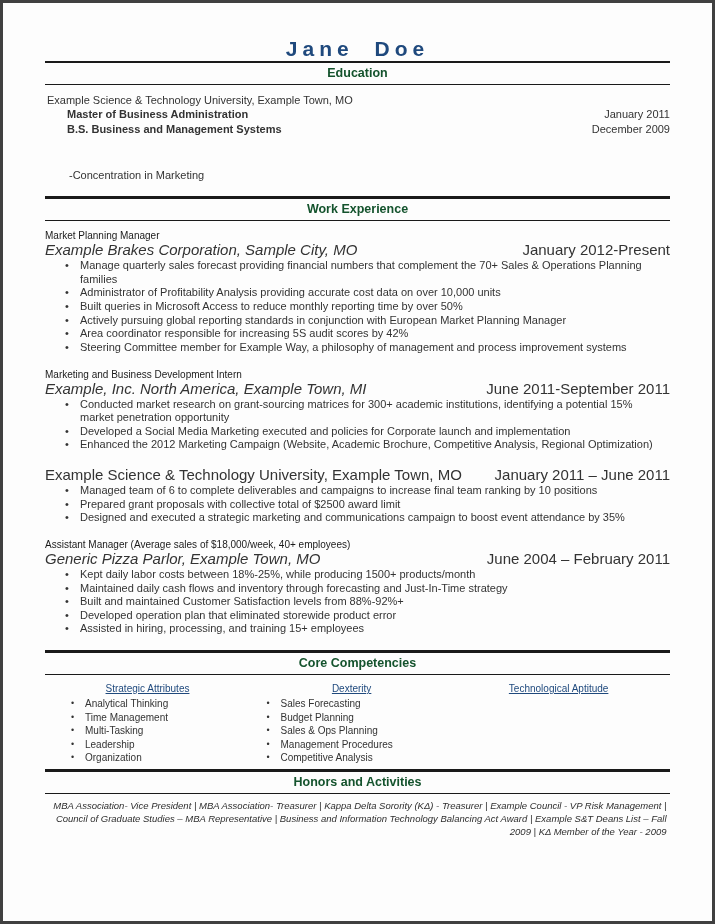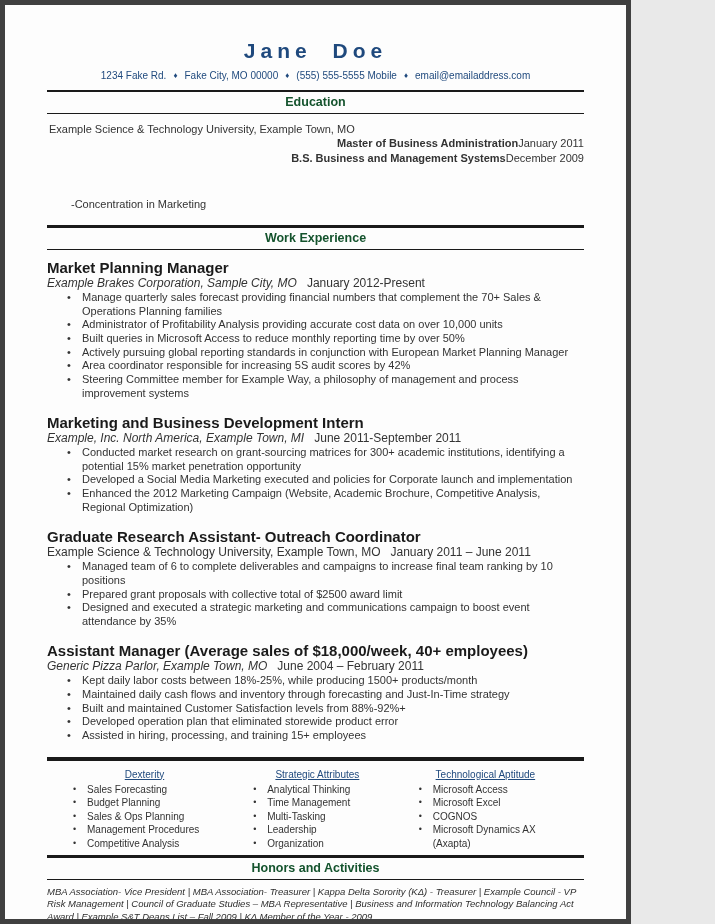--- a/index.html
+++ b/index.html
@@ -1,22 +1,22 @@
 <!DOCTYPE html>
 <html><head>
 <meta charset="utf-8">
 <style>
   html, body { margin: 0; padding: 0; background: #e9e9e9; }
   .page {
     position: relative;
-    width: 631px;
+    width: 715px;
     height: 924px;
     box-sizing: border-box;
     background: #fdfdfd;
-    border: 5px solid #404040;
+    border: 3px solid #404040;
     font-family: "Liberation Sans", sans-serif;
     color: #333333;
     padding: 34px 42px 10px 42px;
     overflow: hidden;
   }
   
   .name {
     text-align: center;
     font-size: 21px;
     font-weight: bold;
@@ -41,29 +41,29 @@
   .section-title {
     text-align: center;
     font-size: 12.5px;
     font-weight: bold;
     color: #14532d;
     padding: 3px 0 4px 0;
   }
   
   .edu { font-size: 11px; line-height: 1.3; margin: 8px 0 14px 0; }
   .edu-school { padding-left: 2px; }
-  .edu-row { display: flex; justify-content: flex-end; }
+  .edu-row { display: flex; justify-content: space-between; }
   .edu-deg { font-weight: bold; padding-left: 22px; }
   .edu-date { text-align: right; }
   .edu-note { padding-left: 24px; margin-top: 32px; }
   
   .work { margin-top: 9px; }
   .job { margin-bottom: 14px; }
-  .job-title { font-size: 15px; font-weight: bold; color: #1a1a1a; }
-  .job-line { display: flex; font-size: 12px; }
+  .job-title { font-size: 10px; font-weight: normal; color: #1a1a1a; }
+  .job-line { display: flex; justify-content: space-between; font-size: 15px; }
   .job-company { font-style: italic; }
   .job-company.roman { font-style: normal; }
   .job-dates { white-space: nowrap; padding-left: 10px; }
   ul.bullets { list-style: none; margin: 1px 0 0 0; padding: 0 0 0 20px; }
   ul.bullets li {
     position: relative;
     padding-left: 15px;
     font-size: 11px;
     line-height: 1.24;
     max-width: 575px;
@@ -86,36 +86,33 @@
     position: relative;
     padding-left: 14px;
     font-size: 10px;
     line-height: 1.36;
   }
   ul.comp-items li::before { content: "\2022"; position: absolute; left: 0; font-size: 9px; }
   
   .honors-text {
     font-size: 9.5px;
     font-style: italic;
-    text-align: left;
+    text-align: right;
     line-height: 1.35;
     margin: 6px auto 0 auto;
     max-width: 618px;
     color: #2e2e2e;
   }
 </style>
 </head>
 <body>
 
 <div class="page">
 
   <div class="name">Jane Doe</div>
-  <div class="contact">
-    <span>1234 Fake Rd.</span><span class="sep">♦</span><span>Fake City, MO 00000</span><span class="sep">♦</span><span>(555) 555-5555 Mobile</span><span class="sep">♦</span><span>email@emailaddress.com</span>
-  </div>
 
   <hr class="rule top-thin">
   <div class="section-title">Education</div>
   <hr class="rule under">
 
   <div class="edu">
     <div class="edu-school">Example Science &amp; Technology University, Example Town, MO</div>
     <div class="edu-row">
       <span class="edu-deg">Master of Business Administration</span>
       <span class="edu-date">January 2011</span>
@@ -156,21 +153,20 @@
         <span class="job-dates">June 2011-September 2011</span>
       </div>
       <ul class="bullets">
         <li>Conducted market research on grant-sourcing matrices for 300+ academic institutions, identifying a potential 15% market penetration opportunity</li>
         <li>Developed a Social Media Marketing executed and policies for Corporate launch and implementation</li>
         <li>Enhanced the 2012 Marketing Campaign (Website, Academic Brochure, Competitive Analysis, Regional Optimization)</li>
       </ul>
     </div>
 
     <div class="job">
-      <div class="job-title">Graduate Research Assistant- Outreach Coordinator</div>
       <div class="job-line">
         <span class="job-company roman">Example Science &amp; Technology University, Example Town, MO</span>
         <span class="job-dates">January 2011 – June 2011</span>
       </div>
       <ul class="bullets">
         <li>Managed team of 6 to complete deliverables and campaigns to increase final team ranking by 10 positions</li>
         <li>Prepared grant proposals with collective total of $2500 award limit</li>
         <li>Designed and executed a strategic marketing and communications campaign to boost event attendance by 35%</li>
       </ul>
     </div>
@@ -186,51 +182,46 @@
         <li>Maintained daily cash flows and inventory through forecasting and Just-In-Time strategy</li>
         <li>Built and maintained Customer Satisfaction levels from 88%-92%+</li>
         <li>Developed operation plan that eliminated storewide product error</li>
         <li>Assisted in hiring, processing, and training 15+ employees</li>
       </ul>
     </div>
 
   </div>
 
   <hr class="rule top-thick">
+  <div class="section-title">Core Competencies</div>
   <hr class="rule under">
 
   <div class="comp-wrap">
+    <div class="comp-col c1">
+      <div class="comp-head">Strategic Attributes</div>
+      <ul class="comp-items">
+        <li>Analytical Thinking</li>
+        <li>Time Management</li>
+        <li>Multi-Tasking</li>
+        <li>Leadership</li>
+        <li>Organization</li>
+      </ul>
+    </div>
     <div class="comp-col c2">
       <div class="comp-head">Dexterity</div>
       <ul class="comp-items">
         <li>Sales Forecasting</li>
         <li>Budget Planning</li>
         <li>Sales &amp; Ops Planning</li>
         <li>Management Procedures</li>
         <li>Competitive Analysis</li>
       </ul>
     </div>
-    <div class="comp-col c1">
-      <div class="comp-head">Strategic Attributes</div>
-      <ul class="comp-items">
-        <li>Analytical Thinking</li>
-        <li>Time Management</li>
-        <li>Multi-Tasking</li>
-        <li>Leadership</li>
-        <li>Organization</li>
-      </ul>
-    </div>
     <div class="comp-col c3">
       <div class="comp-head">Technological Aptitude</div>
-      <ul class="comp-items">
-        <li>Microsoft Access</li>
-        <li>Microsoft Excel</li>
-        <li>COGNOS</li>
-        <li>Microsoft Dynamics AX (Axapta)</li>
-      </ul>
     </div>
   </div>
 
   <hr class="rule top-thick">
   <div class="section-title">Honors and Activities</div>
   <hr class="rule under">
 
   <div class="honors-text">MBA Association- Vice President | MBA Association- Treasurer | Kappa Delta Sorority (KΔ) - Treasurer | Example Council -  VP Risk Management | Council of Graduate Studies – MBA Representative | Business and Information Technology Balancing Act Award | Example S&amp;T Deans List – Fall 2009 | KΔ Member of the Year - 2009</div>
 
 </div>

